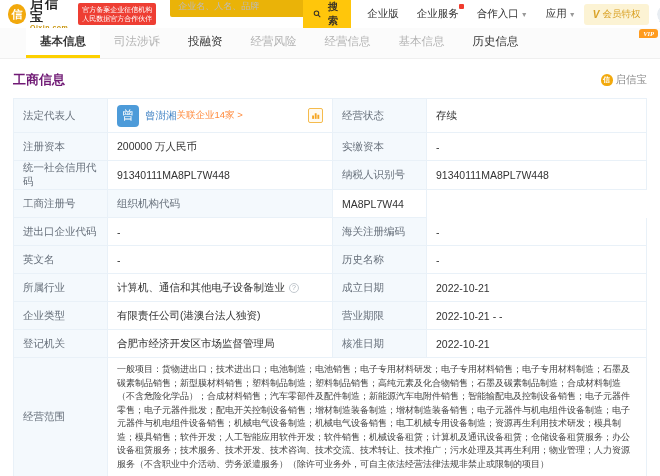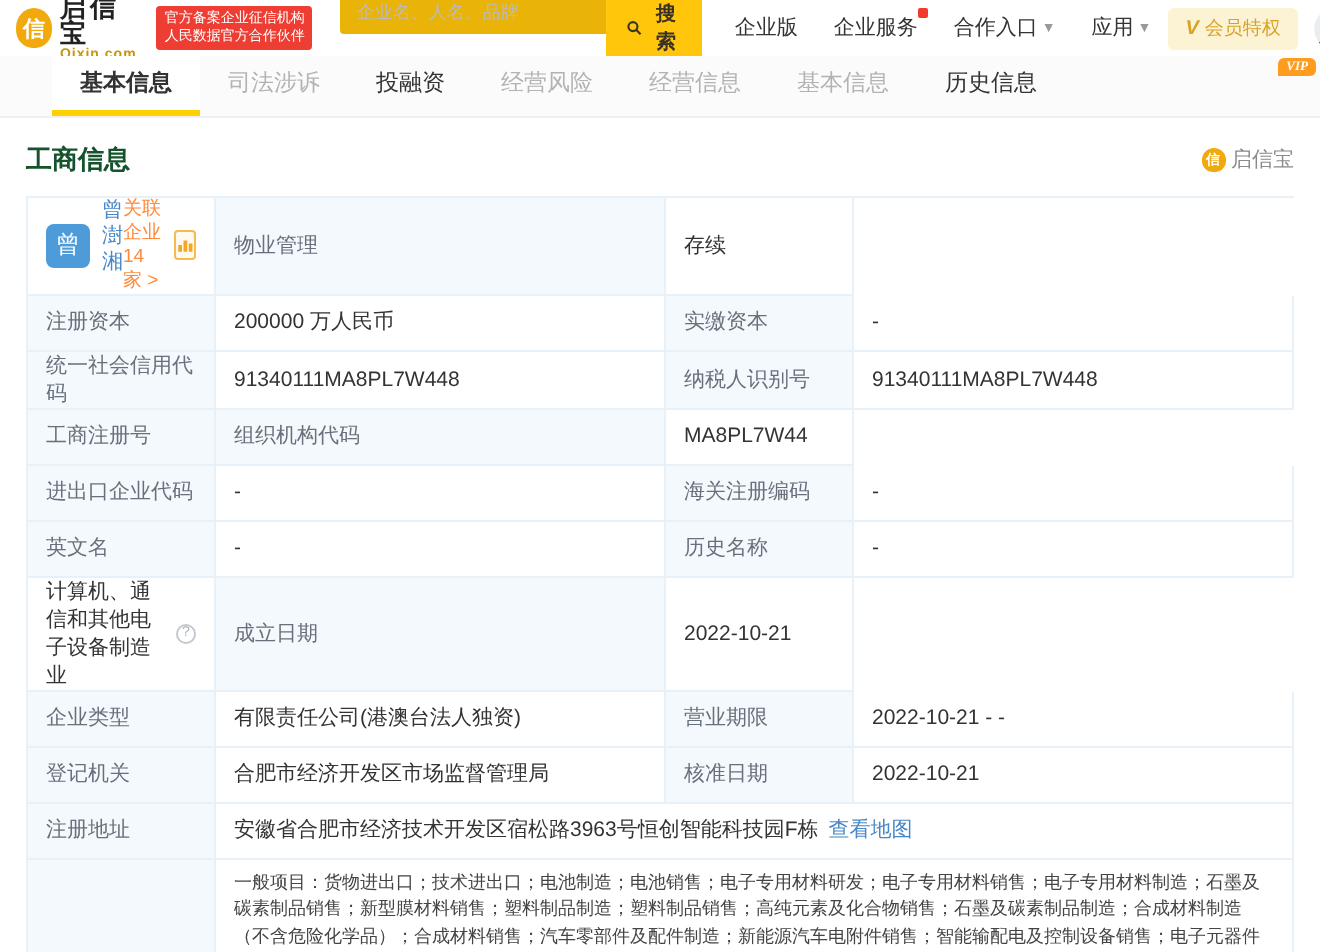--- a/index.html
+++ b/index.html
@@ -35,21 +35,21 @@
     display:flex; padding:0 26px; font-size:11.5px;font-family:Liberation Serif, serif; }
   .tab { display:flex; align-items:center; padding:0 14px; color:#333; cursor:pointer; border-bottom:3px solid transparent; }
   .tab.muted { color:#b3b3b3; }
   .tab.active { background:#fff; font-weight:bold; border-bottom-color:#fdd000; }
   .tabvip { position:absolute; right:2px; top:1px; background:#ff9b1e; color:#fff; font-size:6.5px;
     font-weight:bold; font-style:italic; padding:1px 4px; border-radius:3px 3px 3px 0; }
 
   
   .content { padding:8px 13px 0; }
   .sec-head { display:flex; justify-content:space-between; align-items:center; margin:4px 0 9px; }
-  .sec-title { font-size:13px; font-weight:bold; color:#14532d; }
+  .sec-title { font-size:13px; font-weight:bold; color:#701a75; }
   .wm { display:flex; align-items:center; gap:3px; font-size:10.5px; color:#8a8a8a; }
   .wm-ic { width:12px; height:12px; background:#f2a90c; border-radius:50% 50% 46% 46%; color:#fff;
     font-size:7px; font-weight:bold; display:flex; align-items:center; justify-content:center; }
 
   .tbl { border-top:1px solid #e9f1f8; border-left:1px solid #e9f1f8; }
   .row { display:grid; grid-template-columns:94px 225px 94px 1fr; }
   .cell { border-right:1px solid #e9f1f8; border-bottom:1px solid #e9f1f8; font-size:10.5px;
     padding:0 9px; display:flex; align-items:center; min-height:28px; }
   .lbl { background:#f4f9fd; color:#67707b; }
   .val { color:#333; background:#fff; }
@@ -141,37 +141,38 @@
     <span class="sec-title">工商信息</span>
     <span class="wm">
       <span class="wm-ic">信</span>
       <span>启信宝</span>
     </span>
   </div>
 
   <div class="tbl">
 
     <div class="row first">
+      <div class="cell lbl">法定代表人</div>
       <div class="cell val">
         <div class="rep-wrap">
           <span class="rep-av">曾</span>
           <span class="rep-col">
             <span class="rep-name">曾澍湘</span>
             <span class="rep-rel">关联企业14家 &gt;</span>
           </span>
           <span class="equity-ic">
             <svg width="9" height="9" viewBox="0 0 24 24">
                 <rect x="3" y="12" width="5" height="9" fill="#f5a623"></rect>
                 <rect x="10" y="6" width="5" height="15" fill="#f5a623"></rect>
                 <rect x="17" y="10" width="5" height="11" fill="#f5a623"></rect>
               </svg>
           </span>
         </div>
       </div>
-      <div class="cell lbl">物业管理</div>
+      <div class="cell lbl">经营状态</div>
       <div class="cell val">存续</div>
     </div>
 
     <div class="row">
       <div class="cell lbl">注册资本</div>
       <div class="cell val">200000 万人民币</div>
       <div class="cell lbl">实缴资本</div>
       <div class="cell val">-</div>
     </div>
     <div class="row">
@@ -191,47 +192,41 @@
       <div class="cell lbl">海关注册编码</div>
       <div class="cell val">-</div>
     </div>
     <div class="row">
       <div class="cell lbl">英文名</div>
       <div class="cell val">-</div>
       <div class="cell lbl">历史名称</div>
       <div class="cell val">-</div>
     </div>
     <div class="row">
+      <div class="cell lbl">所属行业</div>
       <div class="cell val">
         <span>计算机、通信和其他电子设备制造业</span>
         <span class="info-ic">?</span>
       </div>
       <div class="cell lbl">成立日期</div>
       <div class="cell val">2022-10-21</div>
     </div>
     <div class="row">
       <div class="cell lbl">企业类型</div>
       <div class="cell val">有限责任公司(港澳台法人独资)</div>
       <div class="cell lbl">营业期限</div>
       <div class="cell val">2022-10-21 - -</div>
     </div>
     <div class="row">
       <div class="cell lbl">登记机关</div>
       <div class="cell val">合肥市经济开发区市场监督管理局</div>
       <div class="cell lbl">核准日期</div>
       <div class="cell val">2022-10-21</div>
     </div>
 
-    <div class="row full">
-      <div class="cell lbl">注册地址</div>
-      <div class="cell val">
-        <span>安徽省合肥市经济技术开发区宿松路3963号恒创智能科技园F栋</span>
-        <span class="maplink">查看地图</span>
-      </div>
-    </div>
 
     <div class="row full">
       <div class="cell lbl">经营范围</div>
       <div class="cell val scope-val">一般项目：货物进出口；技术进出口；电池制造；电池销售；电子专用材料研发；电子专用材料销售；电子专用材料制造；石墨及碳素制品销售；新型膜材料销售；塑料制品制造；塑料制品销售；高纯元素及化合物销售；石墨及碳素制品制造；合成材料制造（不含危险化学品）；合成材料销售；汽车零部件及配件制造；新能源汽车电附件销售；智能输配电及控制设备销售；电子元器件零售；电子元器件批发；配电开关控制设备销售；增材制造装备制造；增材制造装备销售；电子元器件与机电组件设备制造；电子元器件与机电组件设备销售；机械电气设备制造；机械电气设备销售；电工机械专用设备制造；资源再生利用技术研发；模具制造；模具销售；软件开发；人工智能应用软件开发；软件销售；机械设备租赁；计算机及通讯设备租赁；仓储设备租赁服务；办公设备租赁服务；技术服务、技术开发、技术咨询、技术交流、技术转让、技术推广；污水处理及其再生利用；物业管理；人力资源服务（不含职业中介活动、劳务派遣服务）（除许可业务外，可自主依法经营法律法规非禁止或限制的项目）</div>
     </div>
 
   </div>
 </div>
 
 </body></html>

